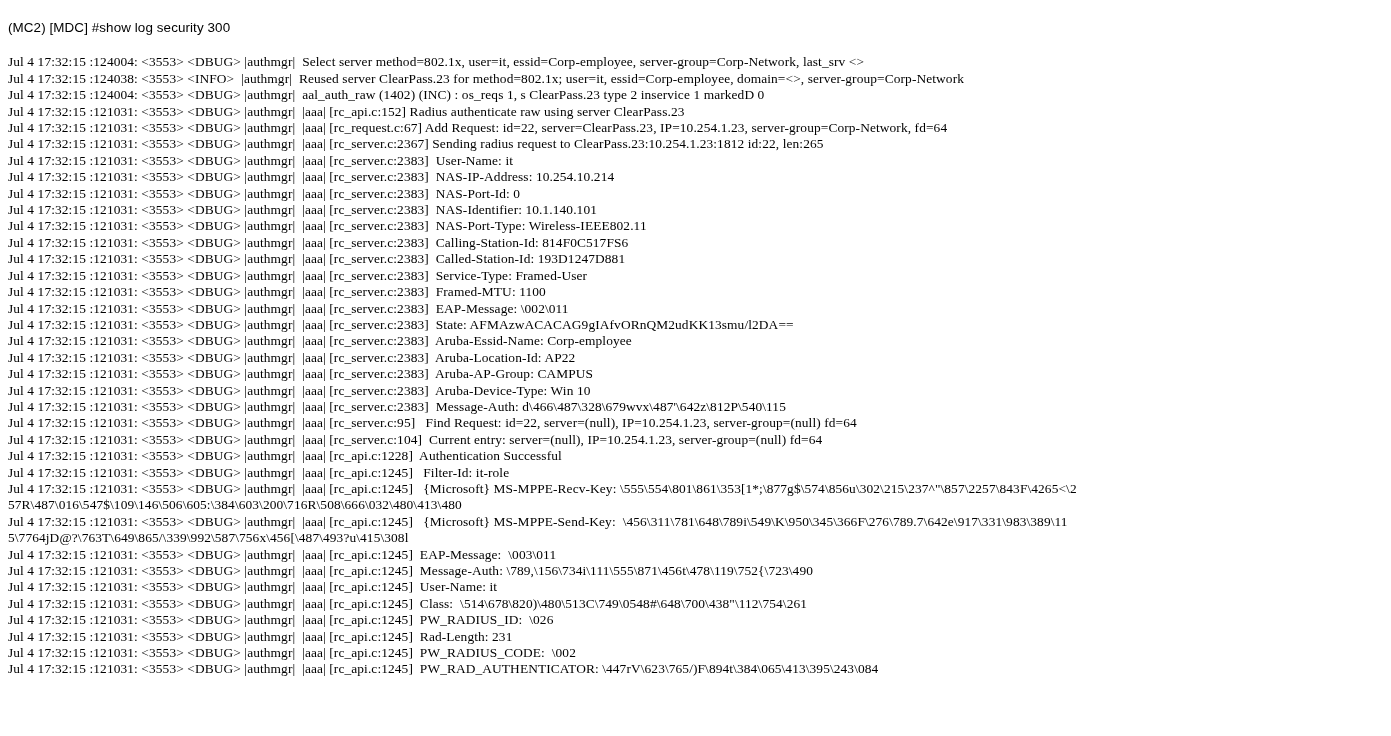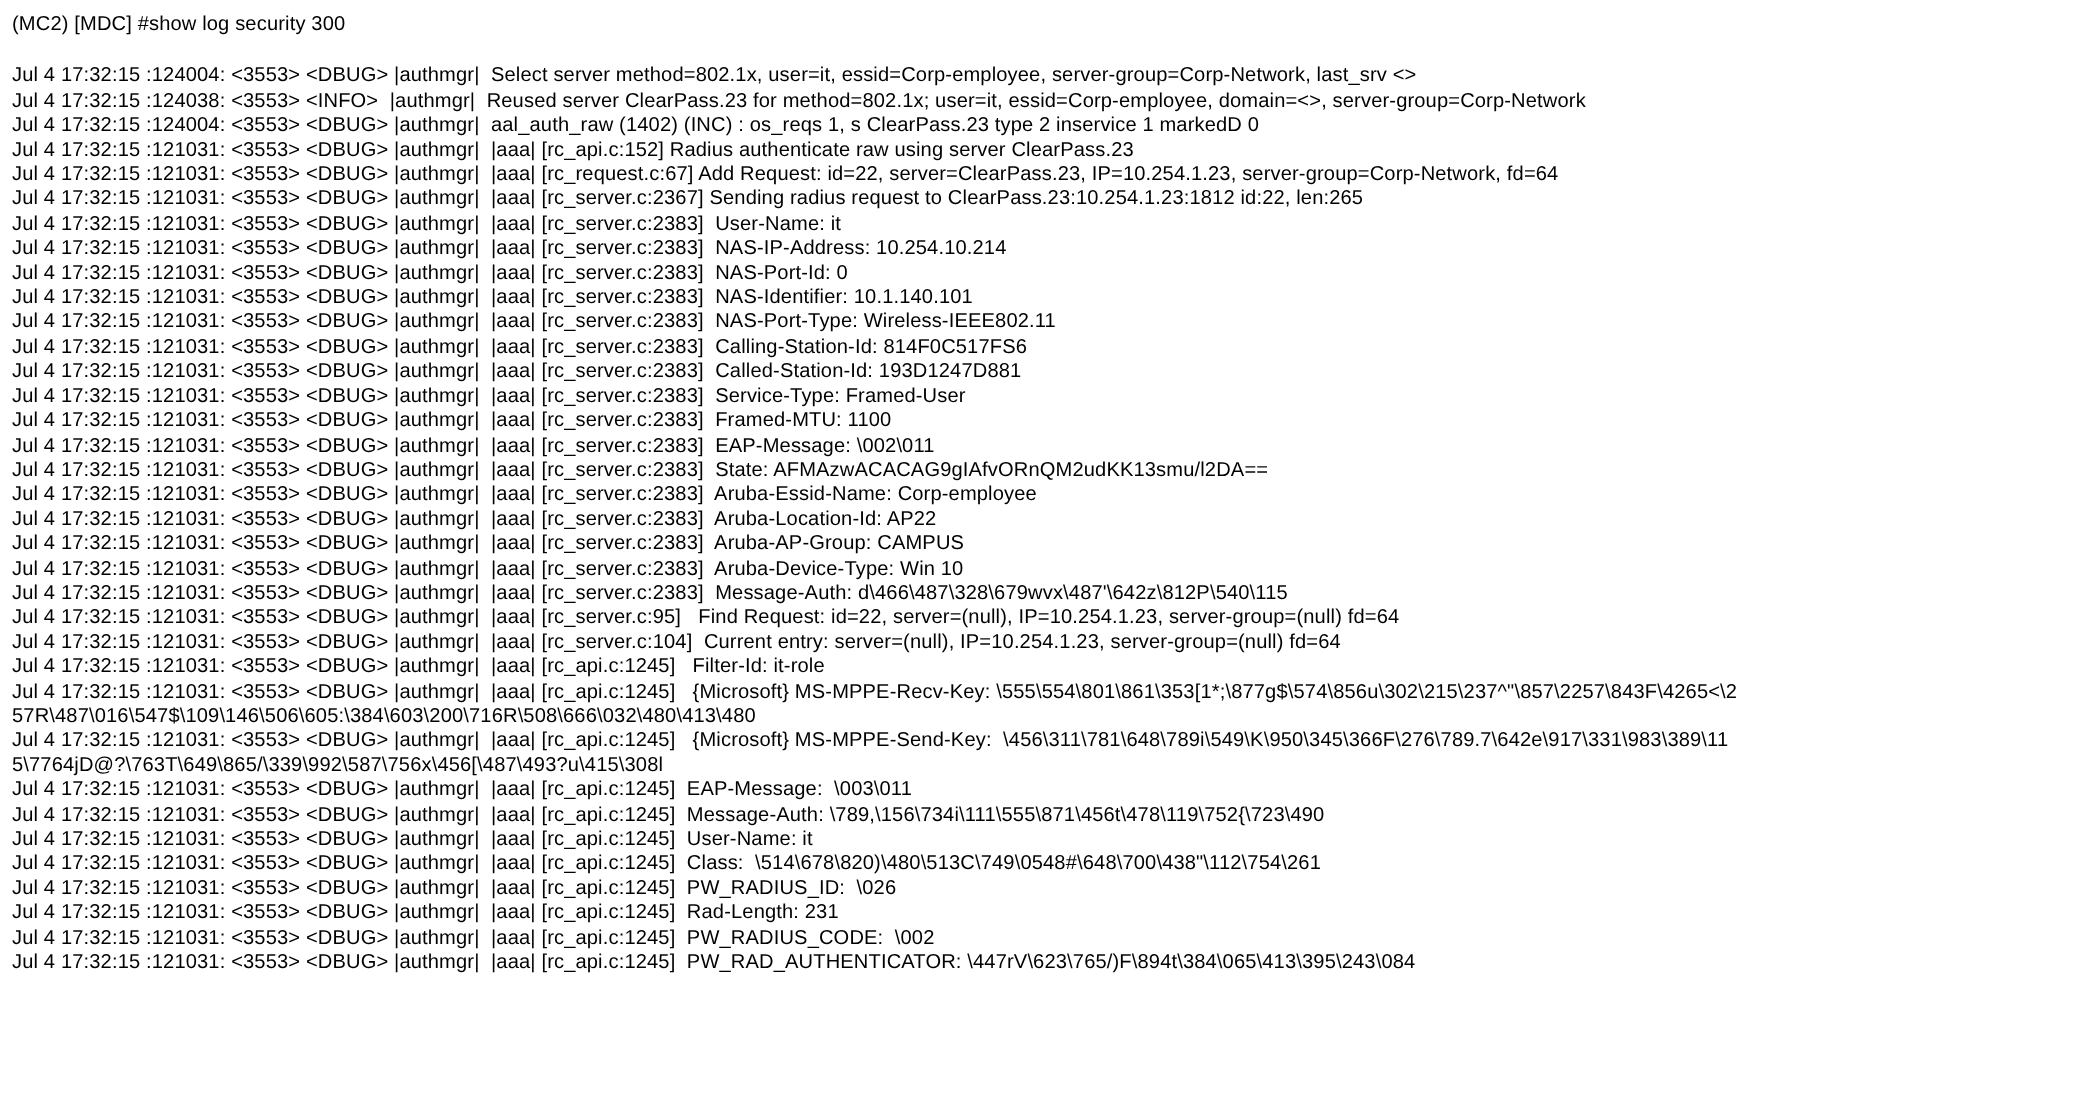--- a/index.html
+++ b/index.html
@@ -15,30 +15,32 @@
     background: #ffffff;
     color: #000000;
     font-family: "Liberation Sans", "DejaVu Sans", sans-serif;
     font-size: 13.4px;
     padding: 8px 0 0 8px;
   }
   .prompt-line {
     white-space: pre;
     line-height: 16.4px;
     letter-spacing: 0.1px;
+    margin-top: 12px;
   }
   .log-lines {
     margin-top: 18px;
   }
   .log-line {
     white-space: pre;
     line-height: 16.42px;
     letter-spacing: 0.1px;
     height: 16.42px;
     overflow: hidden;
+    font-family: Liberation Serif, serif;
   }
 </style>
 </head>
 <body>
 
 <div class="terminal">
   <div class="prompt-line">(MC2) [MDC] #show log security 300</div>
   <div class="log-lines">
       <div class="log-line">Jul 4 17:32:15 :124004: &lt;3553&gt; &lt;DBUG&gt; |authmgr|  Select server method=802.1x, user=it, essid=Corp-employee, server-group=Corp-Network, last_srv &lt;&gt;</div>
       <div class="log-line">Jul 4 17:32:15 :124038: &lt;3553&gt; &lt;INFO&gt;  |authmgr|  Reused server ClearPass.23 for method=802.1x; user=it, essid=Corp-employee, domain=&lt;&gt;, server-group=Corp-Network</div>
@@ -57,20 +59,21 @@
       <div class="log-line">Jul 4 17:32:15 :121031: &lt;3553&gt; &lt;DBUG&gt; |authmgr|  |aaa| [rc_server.c:2383]  Framed-MTU: 1100</div>
       <div class="log-line">Jul 4 17:32:15 :121031: &lt;3553&gt; &lt;DBUG&gt; |authmgr|  |aaa| [rc_server.c:2383]  EAP-Message: \002\011</div>
       <div class="log-line">Jul 4 17:32:15 :121031: &lt;3553&gt; &lt;DBUG&gt; |authmgr|  |aaa| [rc_server.c:2383]  State: AFMAzwACACAG9gIAfvORnQM2udKK13smu/l2DA==</div>
       <div class="log-line">Jul 4 17:32:15 :121031: &lt;3553&gt; &lt;DBUG&gt; |authmgr|  |aaa| [rc_server.c:2383]  Aruba-Essid-Name: Corp-employee</div>
       <div class="log-line">Jul 4 17:32:15 :121031: &lt;3553&gt; &lt;DBUG&gt; |authmgr|  |aaa| [rc_server.c:2383]  Aruba-Location-Id: AP22</div>
       <div class="log-line">Jul 4 17:32:15 :121031: &lt;3553&gt; &lt;DBUG&gt; |authmgr|  |aaa| [rc_server.c:2383]  Aruba-AP-Group: CAMPUS</div>
       <div class="log-line">Jul 4 17:32:15 :121031: &lt;3553&gt; &lt;DBUG&gt; |authmgr|  |aaa| [rc_server.c:2383]  Aruba-Device-Type: Win 10</div>
       <div class="log-line">Jul 4 17:32:15 :121031: &lt;3553&gt; &lt;DBUG&gt; |authmgr|  |aaa| [rc_server.c:2383]  Message-Auth: d\466\487\328\679wvx\487'\642z\812P\540\115</div>
       <div class="log-line">Jul 4 17:32:15 :121031: &lt;3553&gt; &lt;DBUG&gt; |authmgr|  |aaa| [rc_server.c:95]   Find Request: id=22, server=(null), IP=10.254.1.23, server-group=(null) fd=64</div>
       <div class="log-line">Jul 4 17:32:15 :121031: &lt;3553&gt; &lt;DBUG&gt; |authmgr|  |aaa| [rc_server.c:104]  Current entry: server=(null), IP=10.254.1.23, server-group=(null) fd=64</div>
+      <div class="log-line">Jul 4 17:32:15 :121031: &lt;3553&gt; &lt;DBUG&gt; |authmgr|  |aaa| [rc_api.c:1228]  Authentication Successful</div>
       <div class="log-line">Jul 4 17:32:15 :121031: &lt;3553&gt; &lt;DBUG&gt; |authmgr|  |aaa| [rc_api.c:1245]   Filter-Id: it-role</div>
       <div class="log-line">Jul 4 17:32:15 :121031: &lt;3553&gt; &lt;DBUG&gt; |authmgr|  |aaa| [rc_api.c:1245]   {Microsoft} MS-MPPE-Recv-Key: \555\554\801\861\353[1*;\877g$\574\856u\302\215\237^"\857\2257\843F\4265&lt;\2</div>
       <div class="log-line">57R\487\016\547$\109\146\506\605:\384\603\200\716R\508\666\032\480\413\480</div>
       <div class="log-line">Jul 4 17:32:15 :121031: &lt;3553&gt; &lt;DBUG&gt; |authmgr|  |aaa| [rc_api.c:1245]   {Microsoft} MS-MPPE-Send-Key:  \456\311\781\648\789i\549\K\950\345\366F\276\789.7\642e\917\331\983\389\11</div>
       <div class="log-line">5\7764jD@?\763T\649\865/\339\992\587\756x\456[\487\493?u\415\308l</div>
       <div class="log-line">Jul 4 17:32:15 :121031: &lt;3553&gt; &lt;DBUG&gt; |authmgr|  |aaa| [rc_api.c:1245]  EAP-Message:  \003\011</div>
       <div class="log-line">Jul 4 17:32:15 :121031: &lt;3553&gt; &lt;DBUG&gt; |authmgr|  |aaa| [rc_api.c:1245]  Message-Auth: \789,\156\734i\111\555\871\456t\478\119\752{\723\490</div>
       <div class="log-line">Jul 4 17:32:15 :121031: &lt;3553&gt; &lt;DBUG&gt; |authmgr|  |aaa| [rc_api.c:1245]  User-Name: it</div>
       <div class="log-line">Jul 4 17:32:15 :121031: &lt;3553&gt; &lt;DBUG&gt; |authmgr|  |aaa| [rc_api.c:1245]  Class:  \514\678\820)\480\513C\749\0548#\648\700\438"\112\754\261</div>
       <div class="log-line">Jul 4 17:32:15 :121031: &lt;3553&gt; &lt;DBUG&gt; |authmgr|  |aaa| [rc_api.c:1245]  PW_RADIUS_ID:  \026</div>

